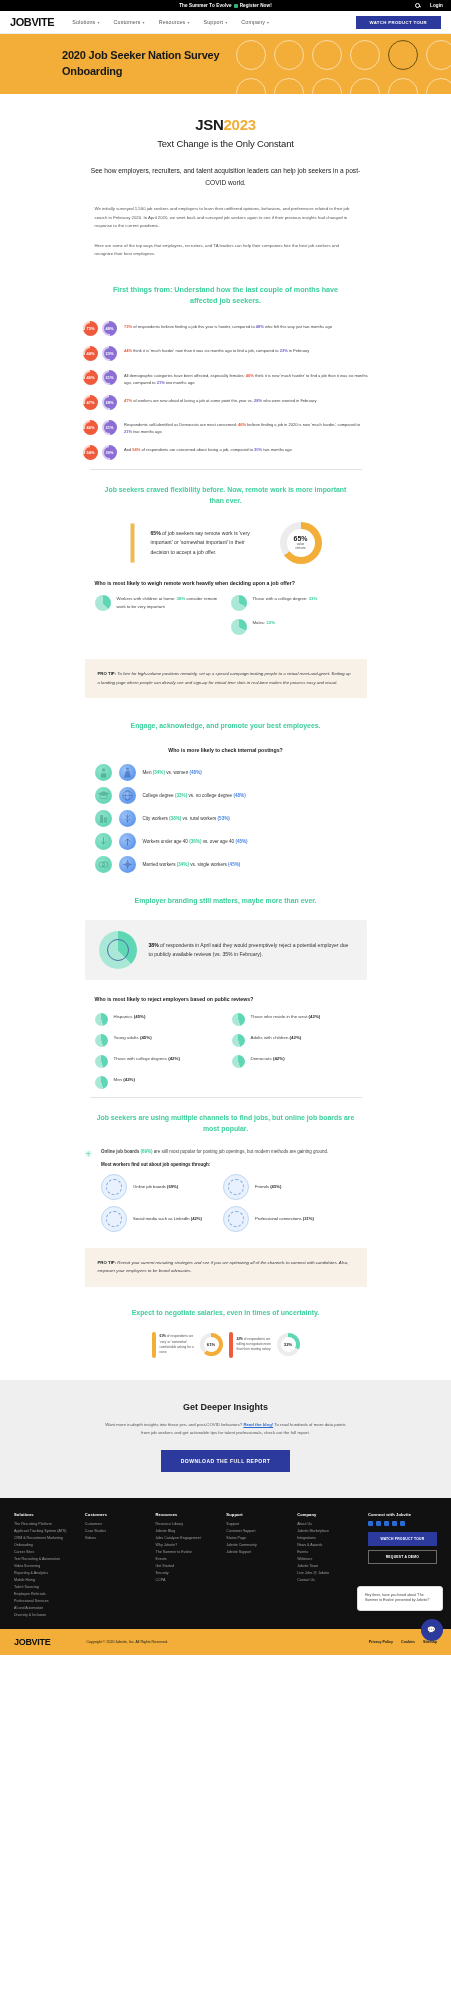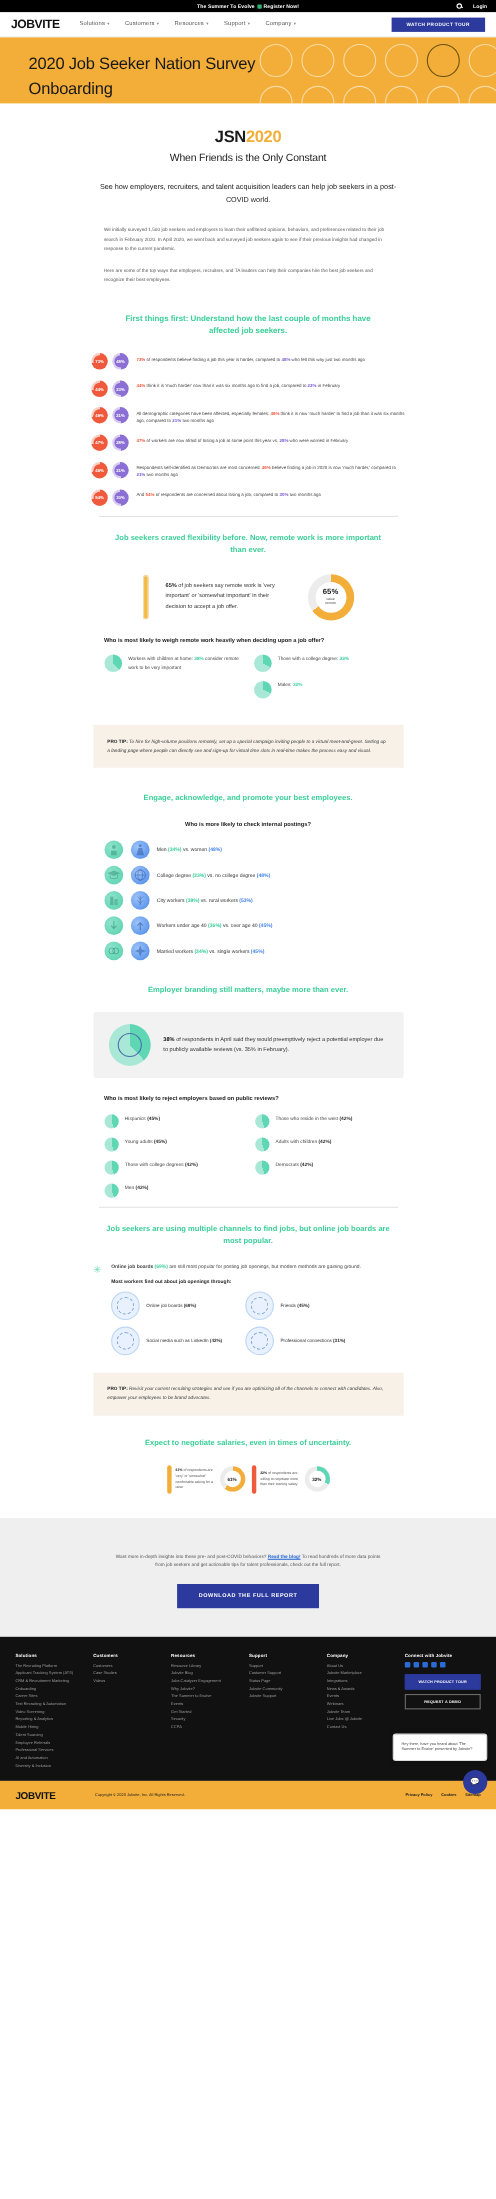--- a/index.html
+++ b/index.html
@@ -37,22 +37,22 @@
   .nav-cta {
     margin-left: auto; background:#2b3a9c; color:#fff; font-size:4.3px; font-weight:bold;
     padding: 4px 14px; letter-spacing:.35px; white-space:nowrap;
   }
 
   
   .hero {
     background:#f2ae38; height: 60px; position:relative; overflow:hidden;
   }
   .hero h1 {
-    position:relative; z-index:2; font-size: 15px; font-weight:normal; color:#18181a;
-    padding: 14px 0 0 26px; line-height: 1.45; letter-spacing:-.2px;
+    position:relative; z-index:2; font-size: 11px; font-weight:bold; color:#18181a;
+    padding: 14px 0 0 26px; line-height: 1.45; letter-spacing:-.2px;margin-left:36px;
   }
   .hero-circles { position:absolute; top:6px; right:-10px; width:225px; height:95px; z-index:1; }
   .hero-circles i {
     position:absolute; width:30px; height:30px; border-radius:50%;
     border:1px solid rgba(255,255,255,.55);
   }
   .hero-circles i.dark { border-color:#6b5111; border-width:1.2px; }
 
   
   .info { padding: 0 0 0 0; }
@@ -297,30 +297,30 @@
     <h1>
       <span>2020 Job Seeker Nation Survey</span><br>
       <span>Onboarding</span>
     </h1>
   </div>
 
   <div class="info">
 
     <div class="jsn-head">
       <div class="jsn-logo">
-        <span>JSN</span><span class="yr">2020</span>
-      </div>
-      <div class="jsn-sub">When Friends is the Only Constant</div>
+        <span>JSN</span><span class="yr">2023</span>
+      </div>
+      <div class="jsn-sub">Text Change is the Only Constant</div>
     </div>
 
     <div class="jsn-lede">See how employers, recruiters, and talent acquisition leaders can help job seekers in a post-COVID world.</div>
     <div class="jsn-para">We initially surveyed 1,500 job seekers and employers to learn their unfiltered opinions, behaviors, and preferences related to their job search in February 2020. In April 2020, we went back and surveyed job seekers again to see if their previous insights had changed in response to the current pandemic.</div>
     <div class="jsn-para second">Here are some of the top ways that employers, recruiters, and TA leaders can help their companies hire the best job seekers and recognize their best employees.</div>
 
-    <div class="sec-title-green">First things first: Understand how the last couple of months have affected job seekers.</div>
+    <div class="sec-title-green">First things from: Understand how the last couple of months have affected job seekers.</div>
 
     <div class="stats">
       <div class="stat-row">
         <div class="donuts">
           <div class="donut o">
               <span>73%</span>
             </div>
           <div class="donut p">
               <span>48%</span>
             </div>
@@ -609,20 +609,21 @@
       <div class="sal-item">
         <div class="sal-bar" style="background:#f05a3c;"></div>
         <div class="sal-txt"><b>32%</b><span> of respondents are willing to negotiate more than their starting salary</span></div>
         <div class="sal-ring" style="background: conic-gradient(#5fd7b4 0 32%, #ececec 32% 100%);">
             <span class="v">32%</span>
           </div>
       </div>
     </div>
 
     <div class="cta">
+      <h3>Get Deeper Insights</h3>
       <p><span>Want more in-depth insights into these pre- and post-COVID behaviors? </span><a class="blog" href="#">Read the blog!</a><span> To read hundreds of more data points from job seekers and get actionable tips for talent professionals, check out the full report.</span></p>
       <div class="cta-btn">DOWNLOAD THE FULL REPORT</div>
     </div>
   </div>
 
   <div class="footer">
     <div class="fcols">
       <div class="fcol">
         <h4>Solutions</h4>
         <ul>

